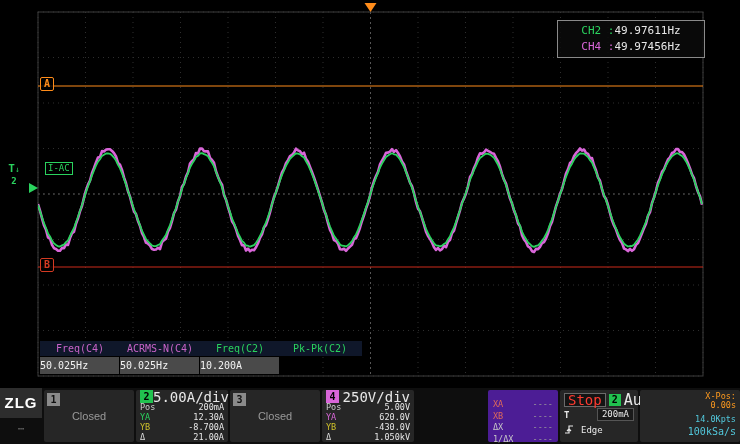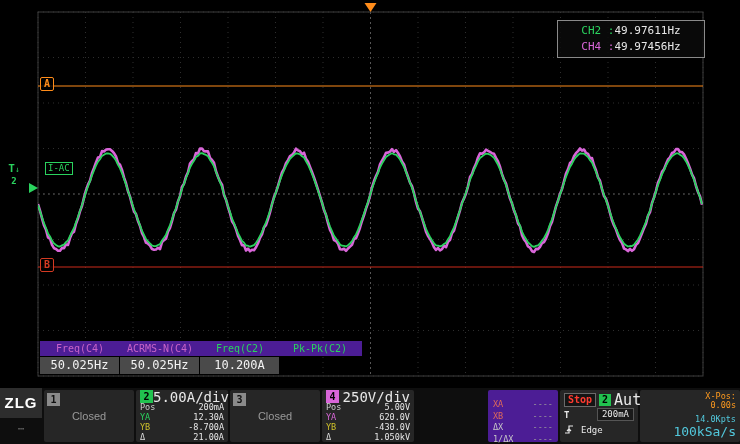--- a/index.html
+++ b/index.html
@@ -23,25 +23,25 @@
          font-size:11px;font-weight:bold;line-height:11px}
   .trigT .arrow{font-size:8px;font-weight:normal}
   .trigT .src{font-size:9px}
 
   .freq-box{position:absolute;right:35px;top:20px;width:148px;border:1px solid #8a8a8a;
             background:rgba(10,10,10,.85);padding:2px 6px}
   .fb-row{display:flex;justify-content:center;font-size:11px;line-height:16px}
   .fb-l.g{color:#2ad35e}.fb-l.m{color:#d966d9}.fb-v{color:#e8e8e8}
 
   .meas{position:absolute;left:40px;top:341px;width:322px}
-  .meas-labels{display:flex;background:#4c1d95}
+  .meas-labels{display:flex;background:#0f172a}
   .meas-labels span{width:80px;text-align:center;font-size:10px;line-height:15px;white-space:nowrap}
   .ml.c4{color:#c863c8}.ml.c2{color:#2ad35e}
   .meas-values{display:flex;margin-top:1px}
-  .meas-values span{width:79px;margin-right:1px;text-align:center;font-size:12px;line-height:17px;
+  .meas-values span{width:79px;margin-right:1px;font-size:10px;line-height:17px;
                     background:#4a4a4a;color:#f2f2f2}
 
   
   .bar{position:absolute;left:0;top:388px;width:740px;height:56px;background:#0e0e0e;
        display:flex;align-items:flex-start}
   .logo-block{width:42px}
   .logo{height:30px;background:#2d2d2d;color:#fff;font-weight:bold;font-size:15px;text-align:center;
         line-height:30px;font-family:"Liberation Sans",sans-serif;letter-spacing:1px}
   .logo-dots{color:#707070;font-size:11px;text-align:center;line-height:22px}
 
@@ -63,41 +63,41 @@
   .plbl.ya2{color:#2ad35e}.plbl.ya4{color:#d966d9}.plbl.yb{color:#cfc22a}.plbl.dl{color:#dcdcdc}
   .pval{color:#e8e8e8}
   .spacer{flex:1}
 
   .panel.xcur{width:70px;padding:9px 5px;background:#4c1d95}
   .xrow{display:flex;justify-content:space-between;font-size:8.5px;line-height:11.5px}
   .xlbl{color:#e06a5a}.xlbl.w{color:#c8c8c8}.xval{color:#9a9a9a}
 
   .panel.trig{width:78px;padding:2px 4px}
   .trow{display:flex;align-items:center;gap:3px;height:15px}
-  .stop-chip{color:#ff3b30;font-weight:bold;font-size:10px;border:1px solid #6a6a6a;
+  .stop-chip{color:#ff3b30;font-weight:normal;font-size:14px;border:1px solid #6a6a6a;
              background:#141414;padding:0 3px;line-height:12px}
   .auto{color:#e8e8e8;font-size:15px}
   .tl{color:#e8e8e8;font-size:9px;font-weight:bold;width:10px}
   .level-chip{border:1px solid #555;color:#e8e8e8;font-size:9px;padding:0 4px;line-height:11px;
               background:#1a1a1a;margin-left:auto}
   .edge{color:#e8e8e8;font-size:9px}
   .edge-icon{flex:0 0 auto}
 
   .panel.tb{width:100px;display:flex;padding:2px 4px;gap:4px}
   .tb-left{width:50px}
   .tb-scale{display:flex;align-items:center;gap:2px;height:16px}
   .tb-big{color:#fff;font-size:13px;font-weight:bold}
   .tb-unit i{display:block;font-style:normal;color:#ddd;font-size:7px;line-height:7px}
   .tb-win{color:#ff9a1e;font-size:9px;background:#141414;border:1px solid #3a3a3a;
           text-align:center;line-height:12px;margin-top:2px}
   .tb-hres{color:#ddd;font-size:9px;line-height:14px}
   .tb-right{flex:1;text-align:right}
   .tb-xpos span{display:block;color:#ff9a1e;font-size:8.5px;line-height:9px}
   .tb-pts{color:#52c8dc;font-size:8.5px;line-height:14px;margin-top:2px}
-  .tb-rate{color:#52c8dc;font-size:13px;line-height:11px}
+  .tb-rate{color:#52c8dc;font-size:10px;line-height:11px}
 </style>
 </head>
 <body>
 
 <div class="scope">
   <svg id="wave-svg" width="740" height="388">
       <defs>
         <clipPath id="gclip">
           <rect x="38" y="12" width="665" height="364"></rect>
         </clipPath>

